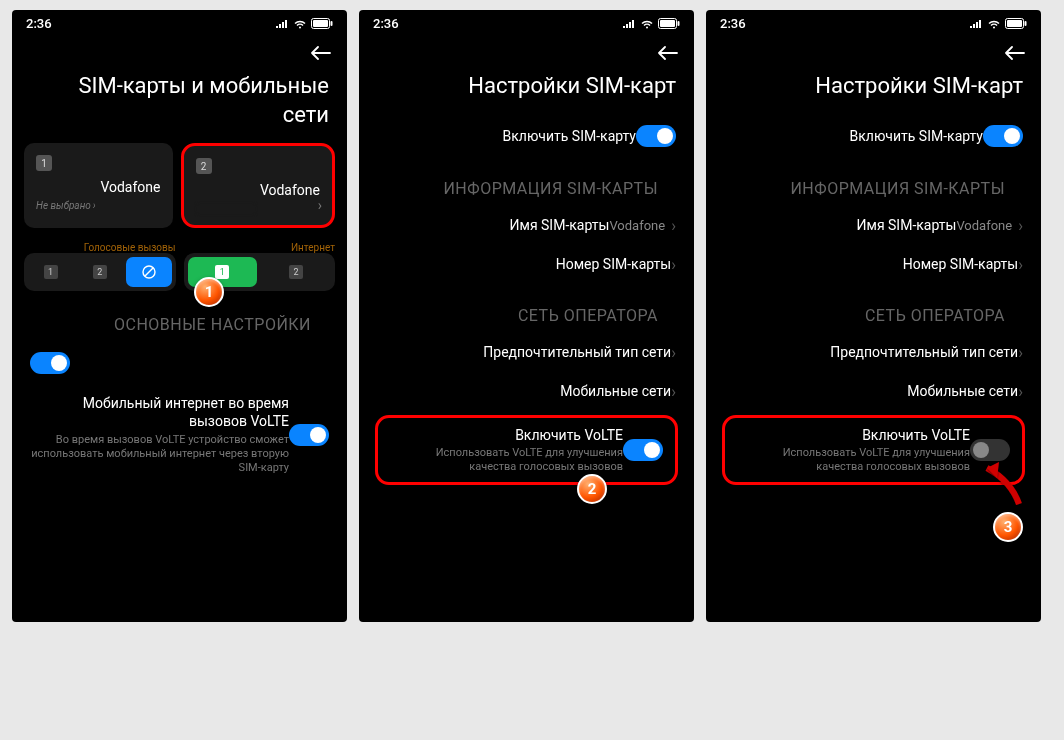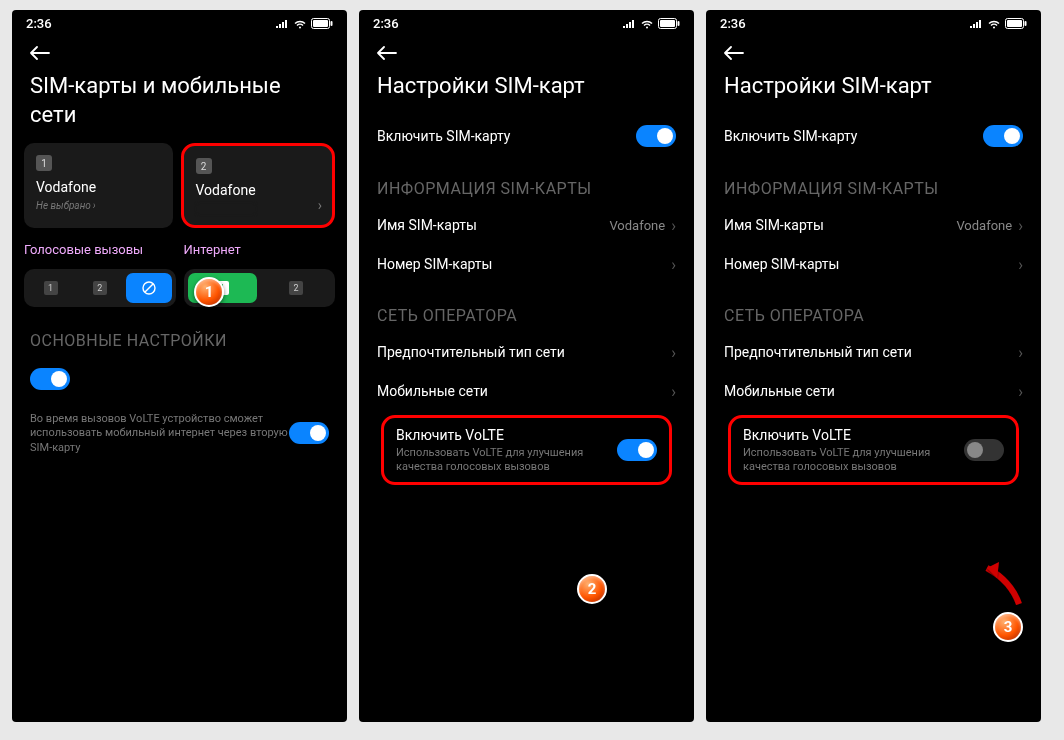--- a/index.html
+++ b/index.html
@@ -8,27 +8,28 @@
     font-family: -apple-system, BlinkMacSystemFont, "Segoe UI", Roboto, sans-serif;
     width: 1064px;
     height: 740px;
     padding: 10px 12px;
     display: flex;
     gap: 12px;
     overflow: hidden;
   }
   .phone {
     width: 335px;
-    height: 712px;
+    height: 612px;
     background: #000;
     border-radius: 4px;
     color: #fff;
     position: relative;
     overflow: hidden;
     flex-shrink: 0;
+    text-align: right;
   }
   .status-bar {
     display: flex;
     justify-content: space-between;
     align-items: center;
     padding: 6px 14px 4px 14px;
     font-size: 13px;
     font-weight: 500;
   }
   .status-icons { display: flex; align-items: center; gap: 4px; }
@@ -69,21 +70,21 @@
   }
   .sim-name { font-size: 14px; color: #fff; }
   .sim-sub { font-size: 10px; color: #777; margin-top: 5px; display:flex; align-items:center;font-style:italic;}
   .sim-chevron { position:absolute; right:10px; bottom:12px; color:#777; font-size:14px;}
   .dual-section {
     display: flex;
     padding: 0 12px 2px 12px;
     gap: 8px;
   }
   .dual-col { flex:1; }
-  .dual-label { font-size: 13px; color: #f0abfc; margin-bottom: 12px; }
+  .dual-label { font-size: 10px; color: #a16207; margin-bottom: 0; }
   .pill-row {
     display:flex; background:#1a1a1a; border-radius:10px; padding:4px; gap:4px;
   }
   .pill {
     flex:1; height:30px; border-radius:7px;
     display:flex; align-items:center; justify-content:center;
     font-size:11px; color:#999; cursor:pointer;
   }
   .pill .mini-badge {
     width:14px;height:14px;background:#444;border-radius:2px;
@@ -118,21 +119,21 @@
     background: #333; position: relative; flex-shrink:0;
   }
   .toggle::after {
     content:''; position:absolute; width:16px; height:16px;
     background:#888; border-radius:50%; top:3px; left:3px;
     transition: all .2s;
   }
   .toggle.on { background:#0a84ff; }
   .toggle.on::after { background:#fff; left:21px; }
   .volte-box {
-    margin: 4px 22px;
+    margin: 4px 16px;
     border: 3px solid #ff0000;
     border-radius: 14px;
   }
   .volte-box .list-item { padding: 8px 12px;}
   .callout {
     position: absolute;
     width: 30px; height: 30px;
     border-radius: 50%;
     background: radial-gradient(circle at 35% 30%, #ffb070, #ff5500 55%, #a02000);
     border: 2px solid #fff;
@@ -237,20 +238,21 @@
 
   <div class="section-header">ОСНОВНЫЕ НАСТРОЙКИ</div>
 
 
   <div class="list-item">
     <div class="toggle on"></div>
   </div>
 
   <div class="list-item">
     <div class="text">
+      <div class="title">Мобильный интернет во время вызовов VoLTE</div>
       <div class="subtitle">Во время вызовов VoLTE устройство сможет использовать мобильный интернет через вторую SIM-карту</div>
     </div>
     <div class="toggle on"></div>
   </div>
 </div>
 
 <div class="phone">
   <div class="status-bar">
     <span>2:36</span>
     <span class="status-icons">

